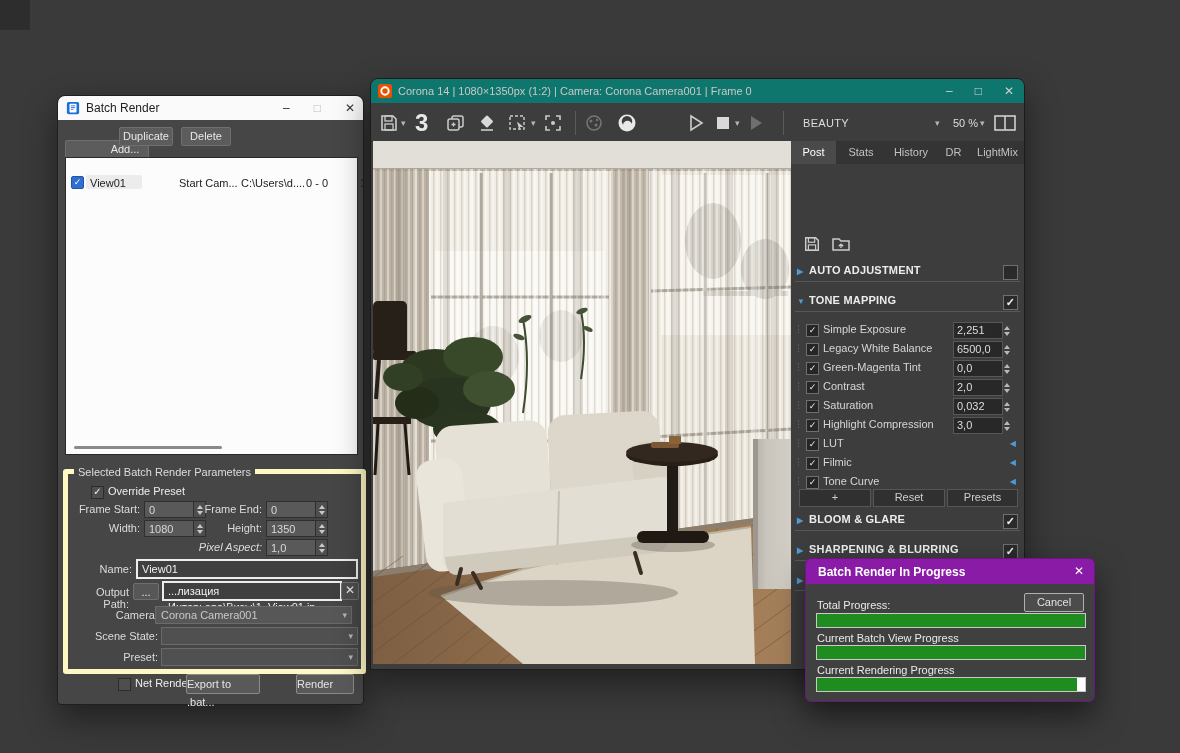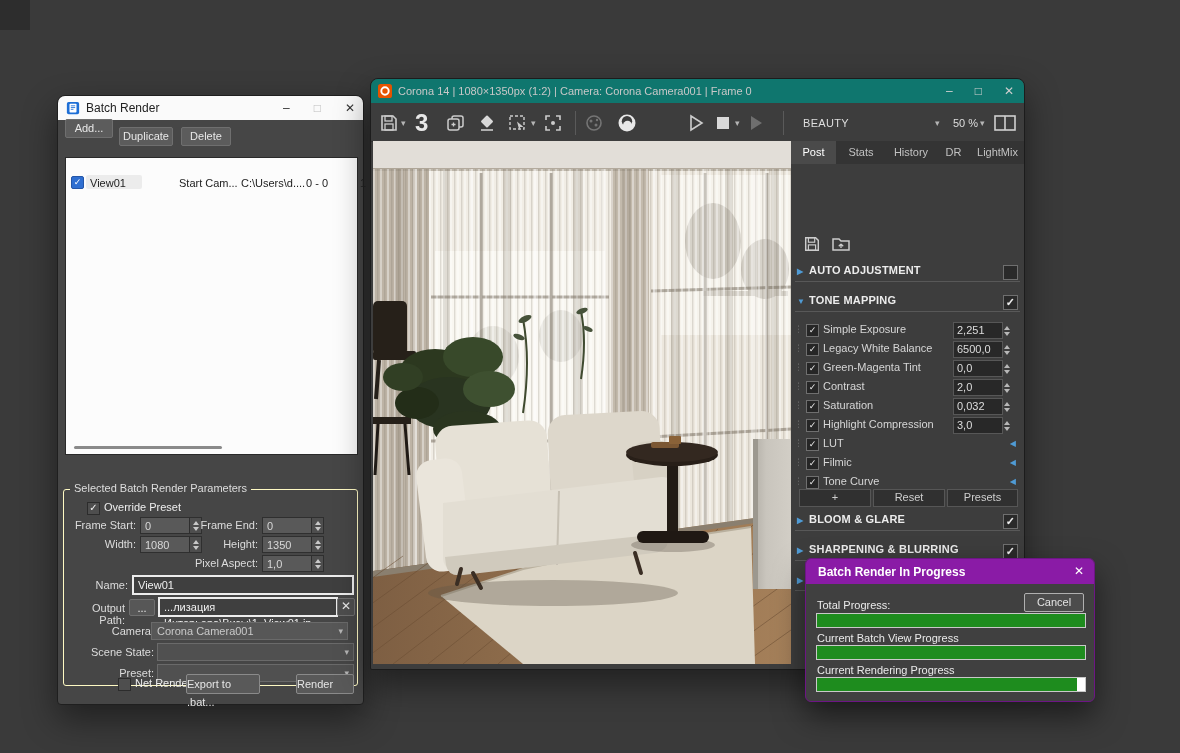--- a/index.html
+++ b/index.html
@@ -16,21 +16,21 @@
   #br .tbar{position:absolute;left:0;top:0;right:0;height:24px;background:#fafafa;border-radius:7px 7px 0 0;display:flex;align-items:center;}
   #br .tbar .ttl{font-size:12px;color:#222;margin-left:6px;}
   #br .tbar .ctr{position:absolute;right:8px;top:0;height:24px;display:flex;align-items:center;gap:24px;color:#333;font-size:12px;}
   .brbtn{background:#5c5c5c;border:1px solid #6f6f6f;border-radius:2px;color:#e8e8e8;font-size:11px;text-align:center;line-height:16px;}
   #brlist{position:absolute;left:7px;top:61px;width:291px;height:296px;background:#fcfcfc;border:1px solid #2a2a2a;}
   #brlist .hd{position:absolute;top:0;left:0;right:0;height:16px;border-bottom:1px solid #e3e3e3;font-size:11px;color:#222;}
   #brlist .cell{position:absolute;top:2px;font-size:11px;color:#222;}
   .bluechk{width:11px;height:11px;background:#2f6fd1;border:1px solid #2456a8;border-radius:2px;color:#fff;font-size:9px;line-height:10px;text-align:center;}
   .rowhl{position:absolute;background:#ececec;border-radius:2px;}
   .hscroll{position:absolute;height:3px;background:#8a8a8a;border-radius:2px;}
-  .grp{position:absolute;border:1px solid #fef9c3;border-radius:3px;margin-top:20px;}
+  .grp{position:absolute;border:5px solid #fef9c3;border-radius:3px;}
   .grp .gt{position:absolute;top:-8px;left:6px;background:#464646;padding:0 4px;font-size:11px;color:#dedede;}
   .lbl{position:absolute;font-size:11px;color:#dcdcdc;text-align:right;}
   .spinfield{position:absolute;height:15px;background:#595959;border:1px solid #2f2f2f;color:#d8d8d8;font-size:11px;display:flex;align-items:center;}
   .spinfield .v{flex:1;padding-left:4px;}
   .spin{width:11px;align-self:stretch;background:#4e4e4e;border-left:1px solid #2e2e2e;display:flex;flex-direction:column;align-items:center;justify-content:center;gap:2px;}
   .spin i{width:0;height:0;border-left:3px solid transparent;border-right:3px solid transparent;}
   .spin .up{border-bottom:4px solid #c8c8c8;}
   .spin .dn{border-top:4px solid #c8c8c8;}
   .wfield{position:absolute;height:16px;background:#3f3f3f;border:2px solid #ededed;color:#f0f0f0;font-size:11px;line-height:16px;padding-left:4px;}
   .dd{position:absolute;height:16px;background:#575757;border:1px solid #6a6a6a;color:#c9c9c9;font-size:11px;line-height:16px;padding-left:5px;}
@@ -93,21 +93,21 @@
           </svg>
       </span>
       <span class="ttl txt">Batch Render</span>
       <span class="ctr">
         <span class="wbtn">–</span>
         <span class="wbtn" style="color:#bdbdbd;">□</span>
         <span class="wbtn">✕</span>
       </span>
     </div>
 
-    <div class="brbtn abs" style="left:7px;top:23px;width:46px;height:17px;">Add...</div>
+    <div class="brbtn abs" style="left:7px;top:44px;width:46px;height:17px;padding-left:36px;">Add...</div>
     <div class="brbtn abs" style="left:61px;top:31px;width:52px;height:17px;">Duplicate</div>
     <div class="brbtn abs" style="left:123px;top:31px;width:48px;height:17px;">Delete</div>
 
     <div id="brlist">
       <div class="abs" style="left:0;top:17px;width:100%;height:16px;">
         <span class="rowhl" style="left:20px;top:0;width:56px;height:14px;"></span>
         <span class="bluechk abs" style="left:5px;top:1px;">✓</span>
         <span class="cell" style="left:24px;color:#222;">View01</span>
         <span class="cell" style="left:113px;">Start Cam...</span>
         <span class="cell" style="left:175px;">C:\Users\d....</span>
@@ -150,21 +150,21 @@
       </div>
       <span class="lbl" style="left:136px;top:48px;width:58px;">Height:</span>
       <div class="spinfield" style="left:198px;top:46px;width:60px;">
         <span class="v">1350</span>
           <span class="spin">
             <i class="up"></i>
             <i class="dn"></i>
           </span>
       </div>
 
-      <span class="lbl" style="left:110px;top:67px;width:84px;">Pixel Aspect:</span>
+      <span class="lbl" style="left:110px;top:67px;width:84px;font-style:italic;">Pixel Aspect:</span>
       <div class="spinfield" style="left:198px;top:65px;width:60px;">
         <span class="v">1,0</span>
           <span class="spin">
             <i class="up"></i>
             <i class="dn"></i>
           </span>
       </div>
 
       <span class="lbl" style="left:24px;top:89px;width:40px;">Name:</span>
       <div class="wfield" style="left:68px;top:85px;width:214px;">View01</div>

